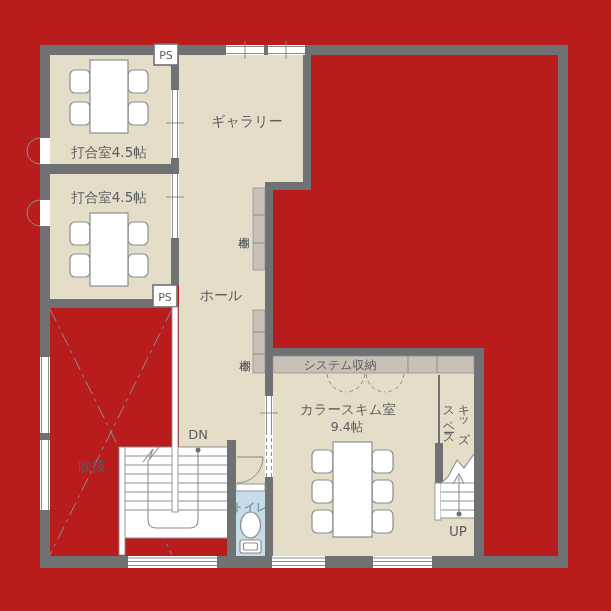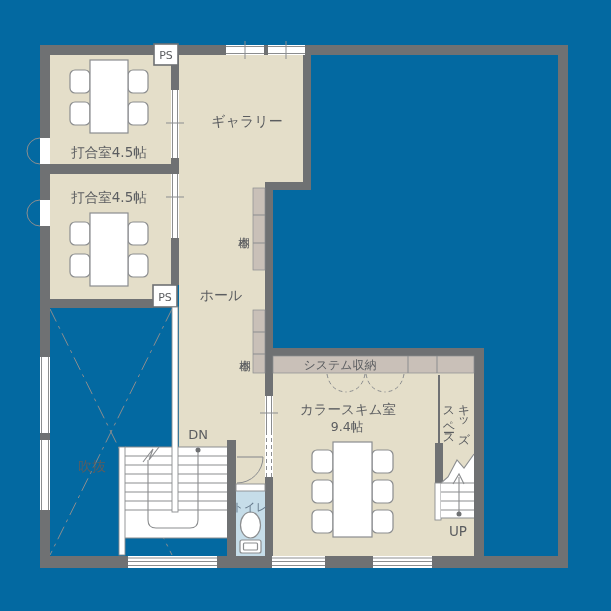--- a/index.html
+++ b/index.html
@@ -1,16 +1,16 @@
 <!DOCTYPE html>
 <html style="--c-floor: #e4dec9; --c-wall: #6f7173; --c-shelf: #c9c0b8; --c-toilet: #c6dde9; --c-line: #8b8d8f; --c-text: #5b5d60; --c-toilet_text: #64788a;"><head>
 <meta charset="utf-8">
 <style>
   html,body{margin:0;padding:0;background:#fff;}
-  .stage{width:611px;height:611px;position:relative;background:#0369a1;}
+  .stage{width:611px;height:611px;position:relative;background:#b91c1c;}
   svg{display:block;}
   .floor{fill:var(--c-floor);}
   .wall{fill:var(--c-wall);}
   .shelf{fill:var(--c-shelf);stroke:var(--c-line);stroke-width:.7;}
   .blue{fill:var(--c-toilet);}
   .wfill{fill:#fff;}
   .thin{stroke:var(--c-line);stroke-width:1;fill:none;}
   .dash{stroke:var(--c-line);stroke-width:1;fill:none;stroke-dasharray:4 3;}
   .xline{stroke:var(--c-line);stroke-width:1;fill:none;stroke-dasharray:14 5 3 5;}
   .rail{fill:#fff;stroke:var(--c-line);stroke-width:.9;}

